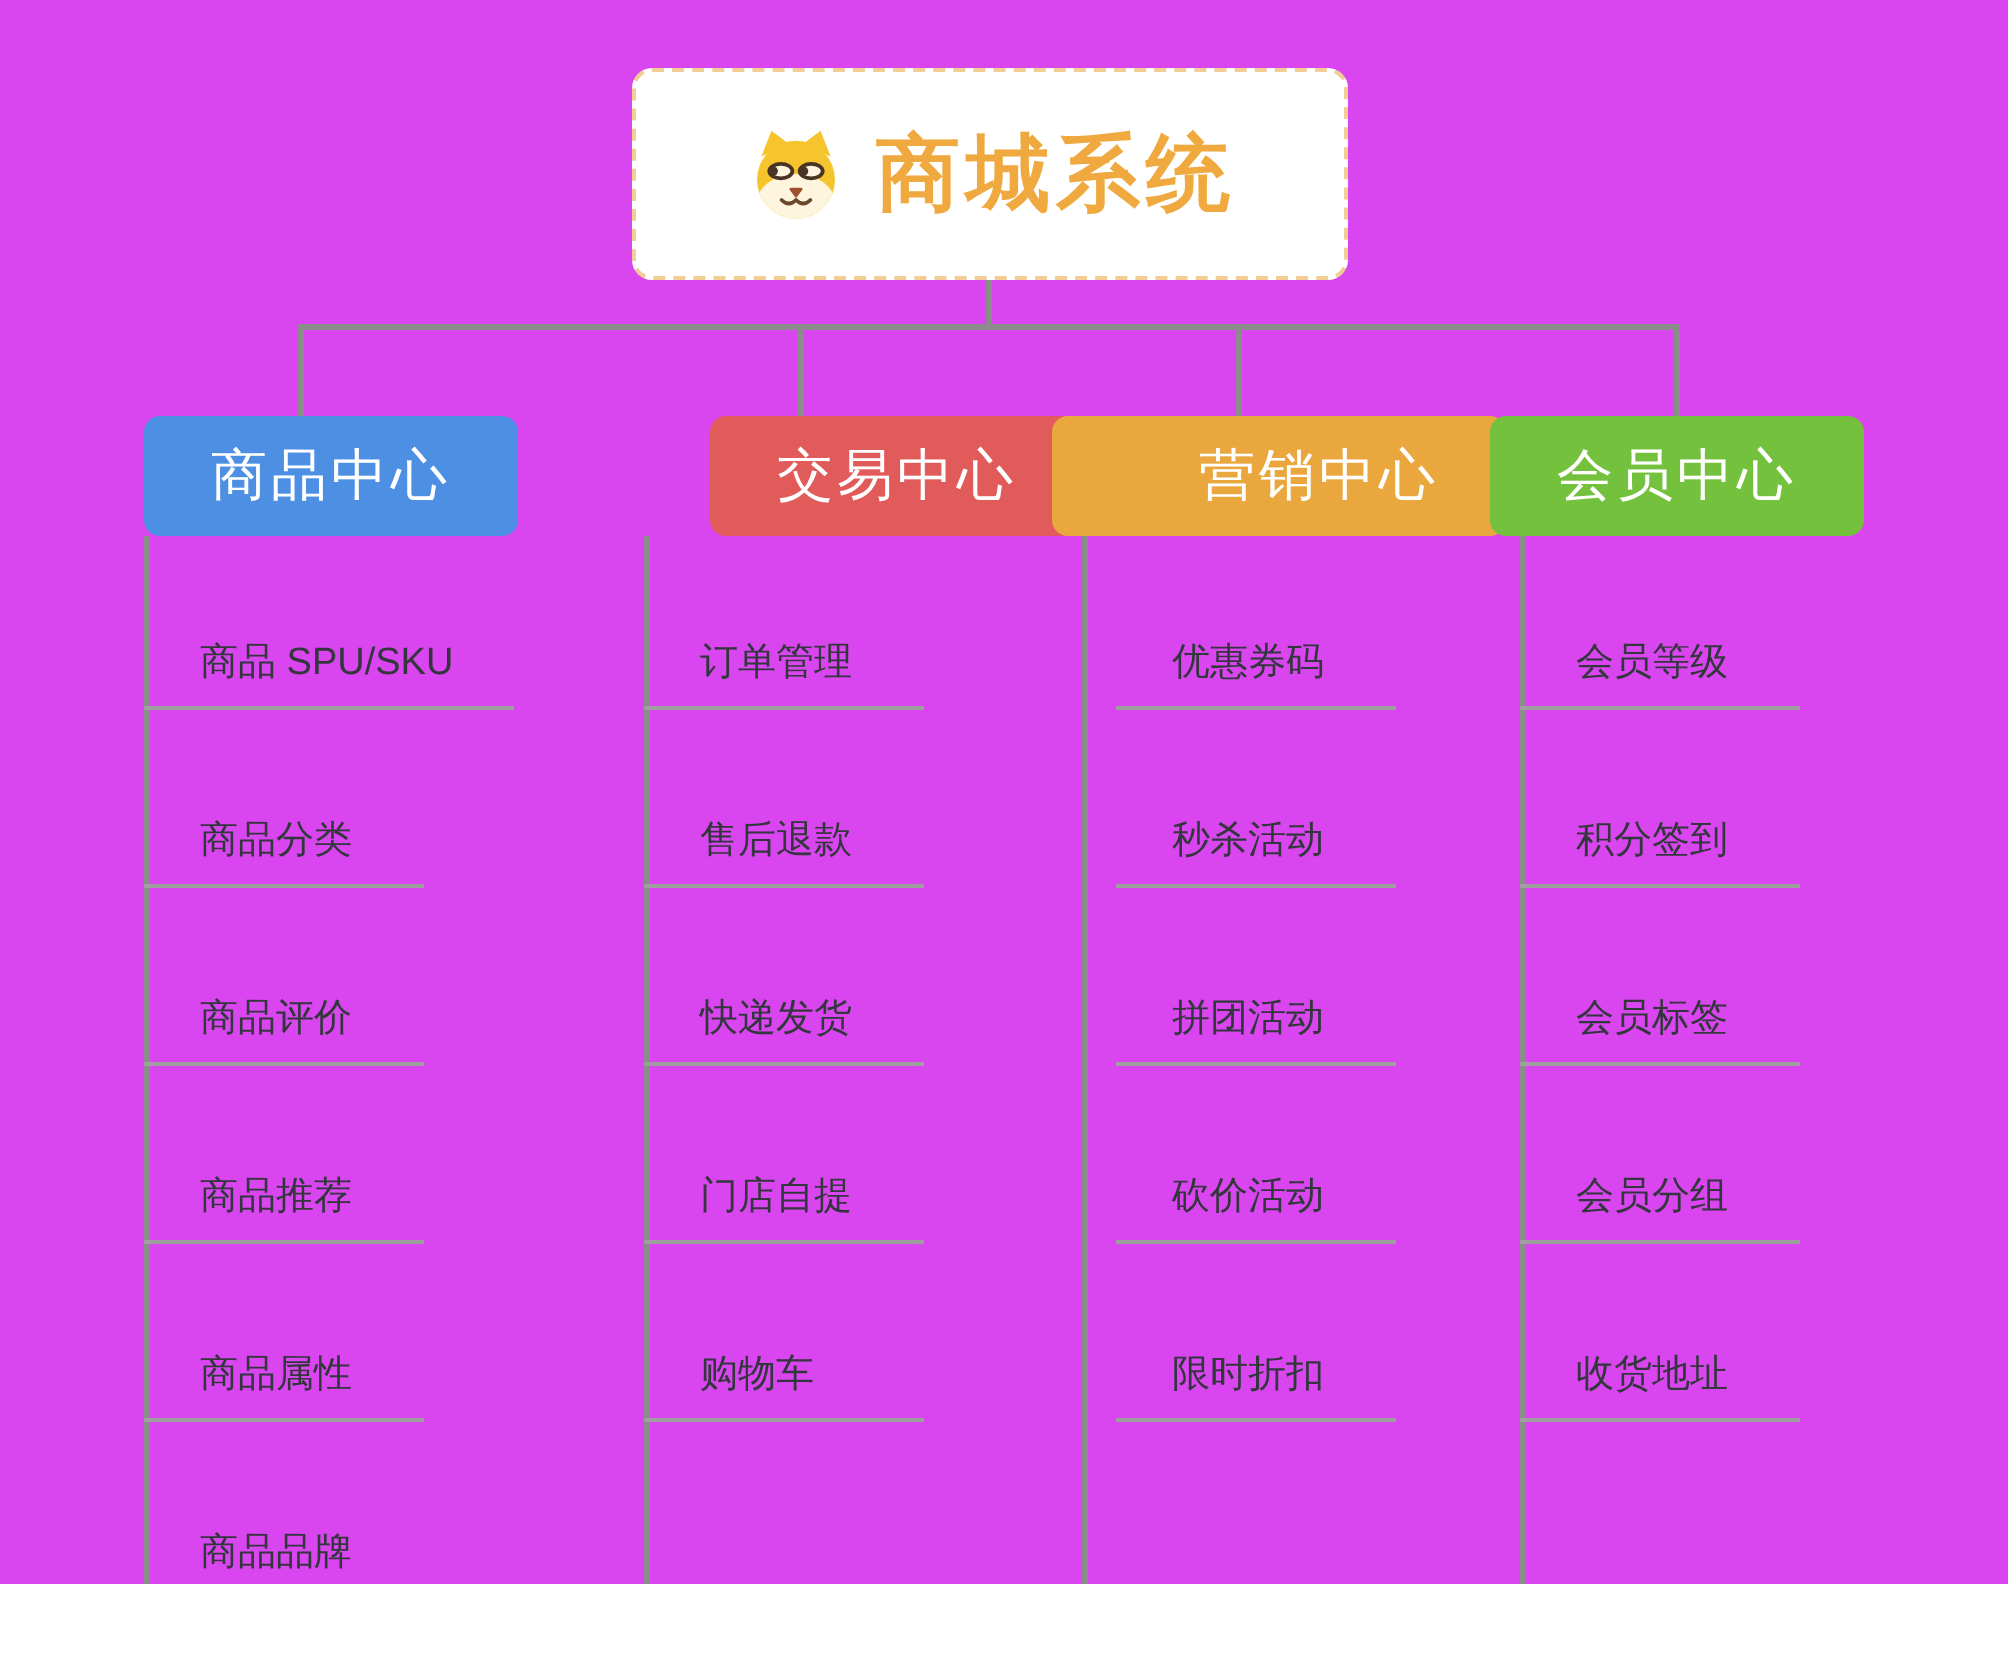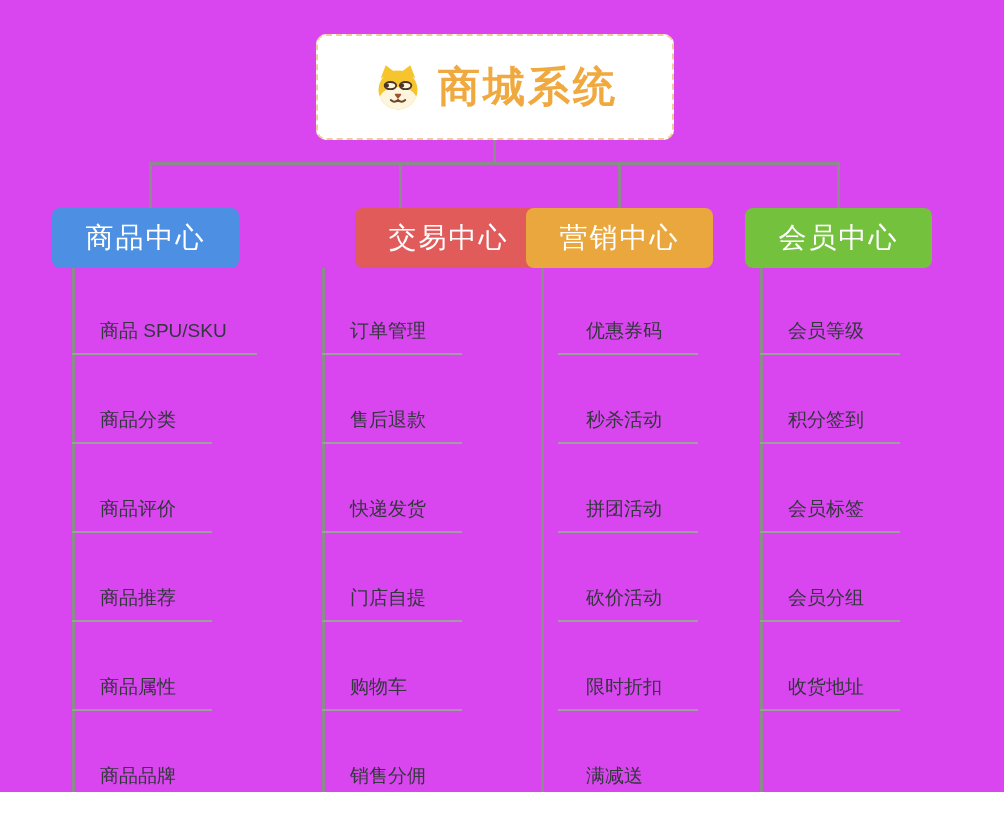--- a/index.html
+++ b/index.html
@@ -67,21 +67,21 @@
       <div class="line" style="left: 149px; top: 162px; width: 3px; height: 46px;"></div>
       <div class="line" style="left: 72px; top: 268px; width: 3px; height: 532px;"></div>
       <div class="line" style="left: 399px; top: 162px; width: 3px; height: 46px;"></div>
       <div class="line" style="left: 322px; top: 268px; width: 3px; height: 532px;"></div>
       <div class="line" style="left: 618px; top: 162px; width: 3px; height: 46px;"></div>
       <div class="line" style="left: 541px; top: 268px; width: 3px; height: 532px;"></div>
       <div class="line" style="left: 837px; top: 162px; width: 3px; height: 46px;"></div>
       <div class="line" style="left: 760px; top: 268px; width: 3px; height: 532px;"></div>
     </div>
   <div id="branches">
-      <div class="branch-box" style="left: 52px; background: rgb(77, 144, 227);">
+      <div class="branch-box" style="left: 72px; background: rgb(77, 144, 227);">
         <span>商品中心</span>
       </div>
       <div class="leaf-col" style="left: 72px;">
         <div class="leaf">
           <div class="leaf-inner">商品 SPU/SKU</div>
         </div>
         <div class="leaf">
           <div class="leaf-inner">商品分类</div>
         </div>
         <div class="leaf">
@@ -109,45 +109,39 @@
         </div>
         <div class="leaf">
           <div class="leaf-inner">快递发货</div>
         </div>
         <div class="leaf">
           <div class="leaf-inner">门店自提</div>
         </div>
         <div class="leaf">
           <div class="leaf-inner">购物车</div>
         </div>
-        <div class="leaf">
-          <div class="leaf-inner">销售分佣</div>
-        </div>
       </div>
-      <div class="branch-box" style="left: 526px; background: rgb(234, 167, 62);">
+      <div class="branch-box" style="left: 526px; background: rgb(234, 167, 62); padding-left: 40px;">
         <span>营销中心</span>
       </div>
       <div class="leaf-col" style="left: 541px; margin-left: 17px;">
         <div class="leaf">
           <div class="leaf-inner">优惠券码</div>
         </div>
         <div class="leaf">
           <div class="leaf-inner">秒杀活动</div>
         </div>
         <div class="leaf">
           <div class="leaf-inner">拼团活动</div>
         </div>
         <div class="leaf">
           <div class="leaf-inner">砍价活动</div>
         </div>
         <div class="leaf">
           <div class="leaf-inner">限时折扣</div>
-        </div>
-        <div class="leaf">
-          <div class="leaf-inner">满减送</div>
         </div>
       </div>
       <div class="branch-box" style="left: 745px; background: rgb(116, 193, 62);">
         <span>会员中心</span>
       </div>
       <div class="leaf-col" style="left: 760px;">
         <div class="leaf">
           <div class="leaf-inner">会员等级</div>
         </div>
         <div class="leaf">

